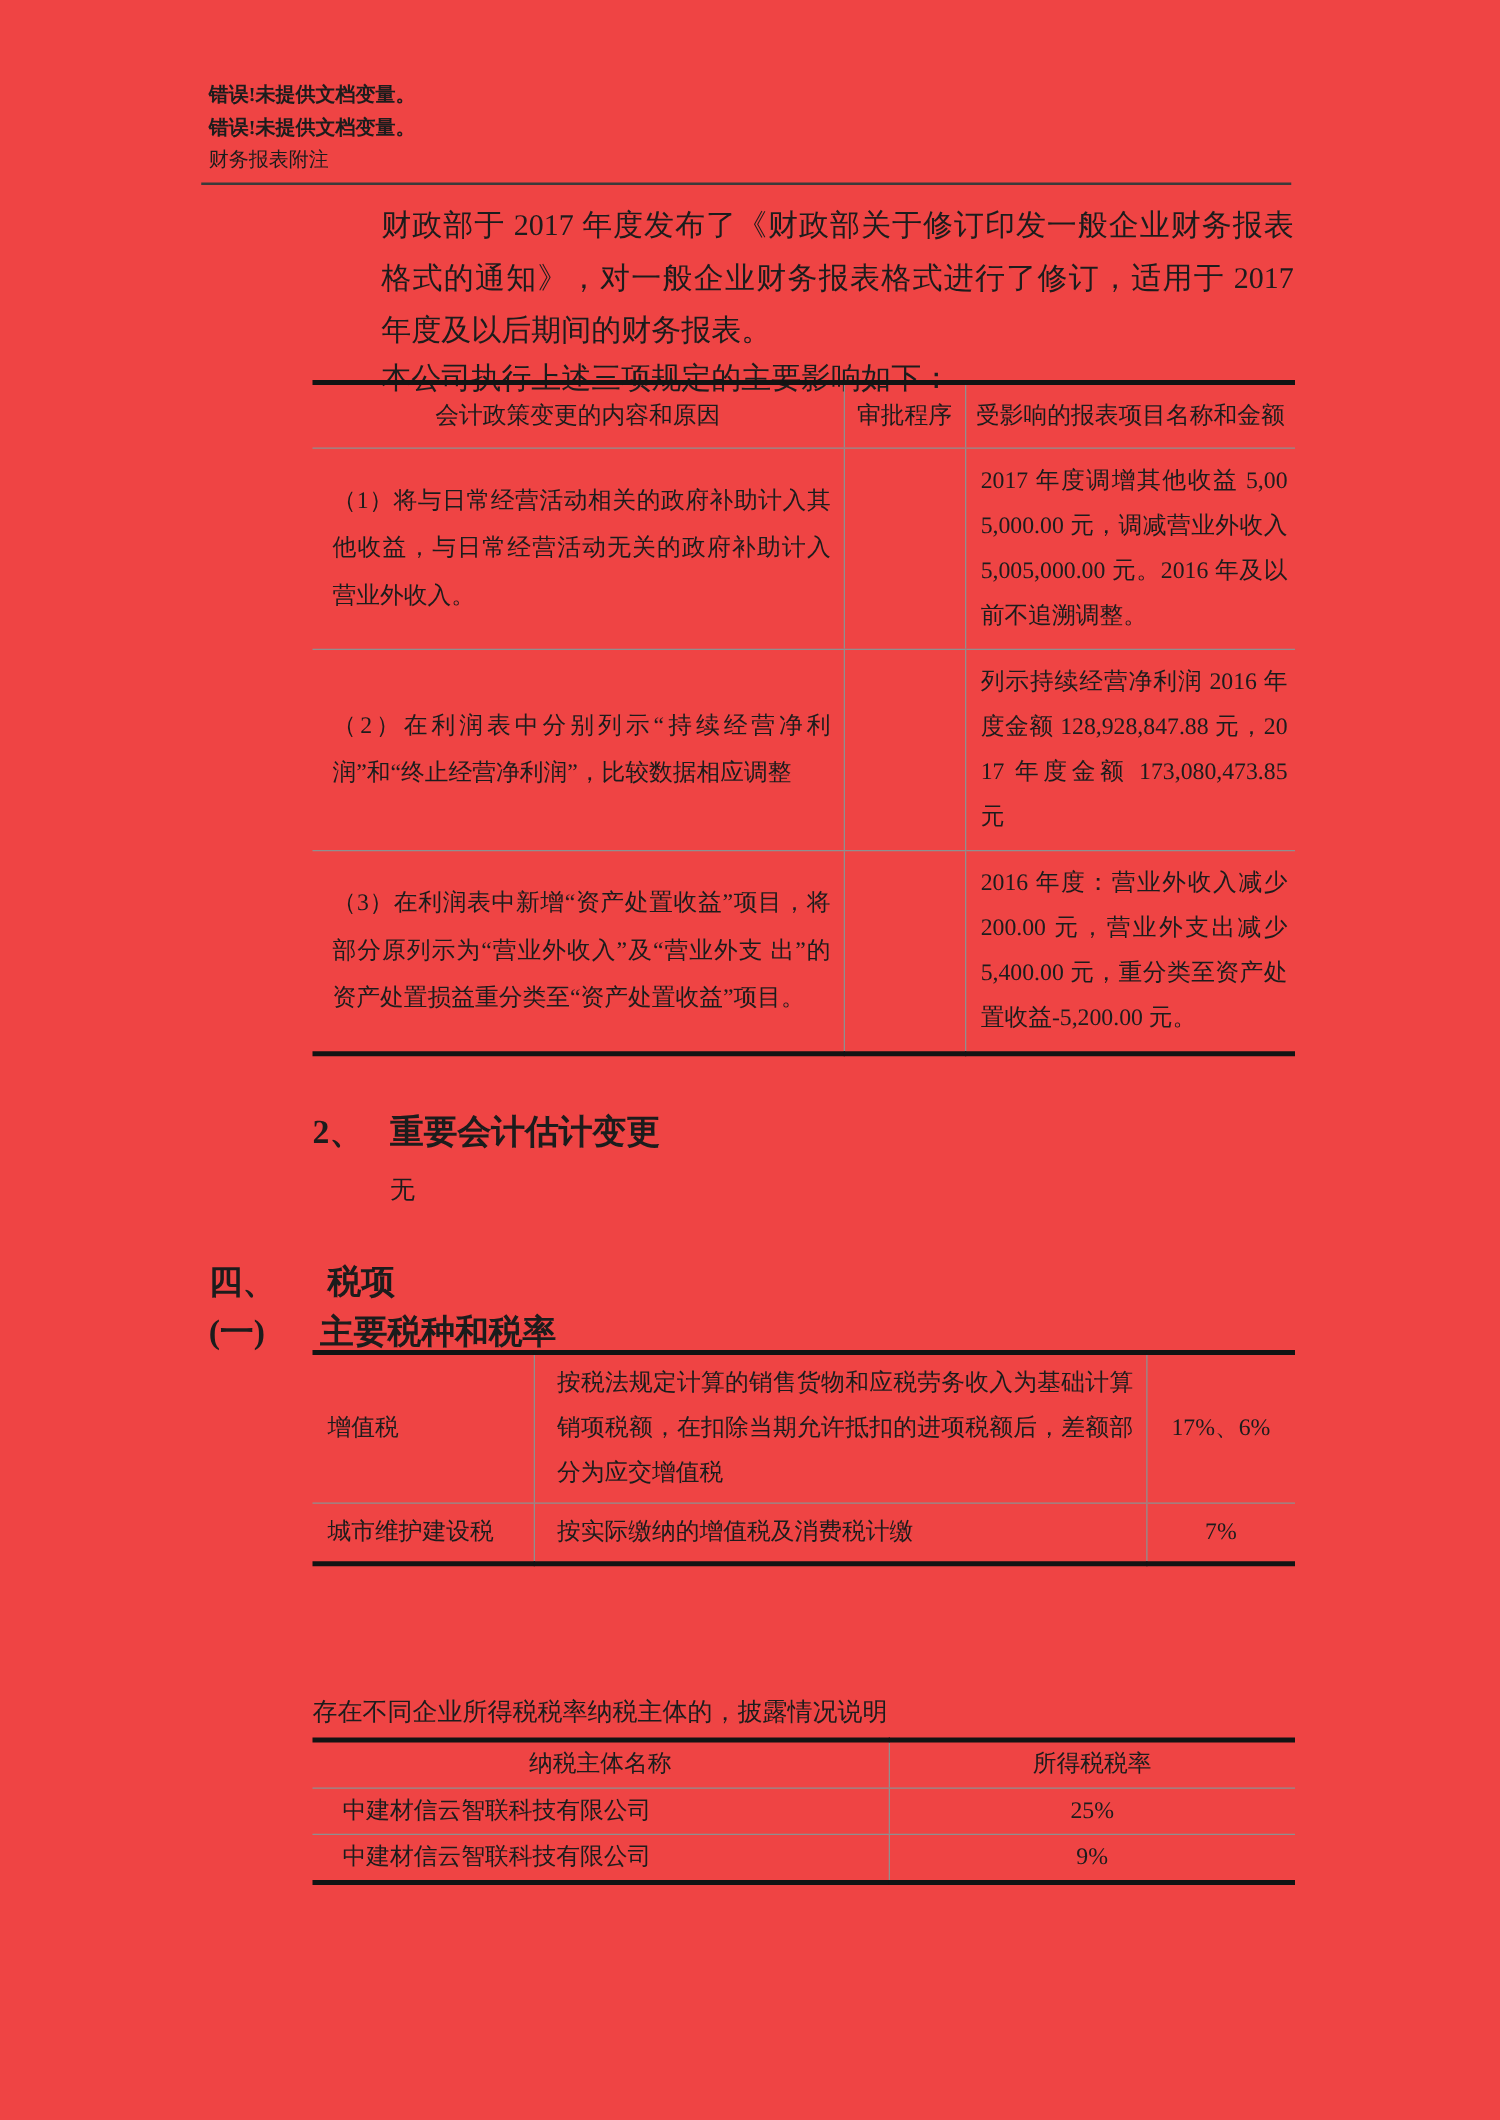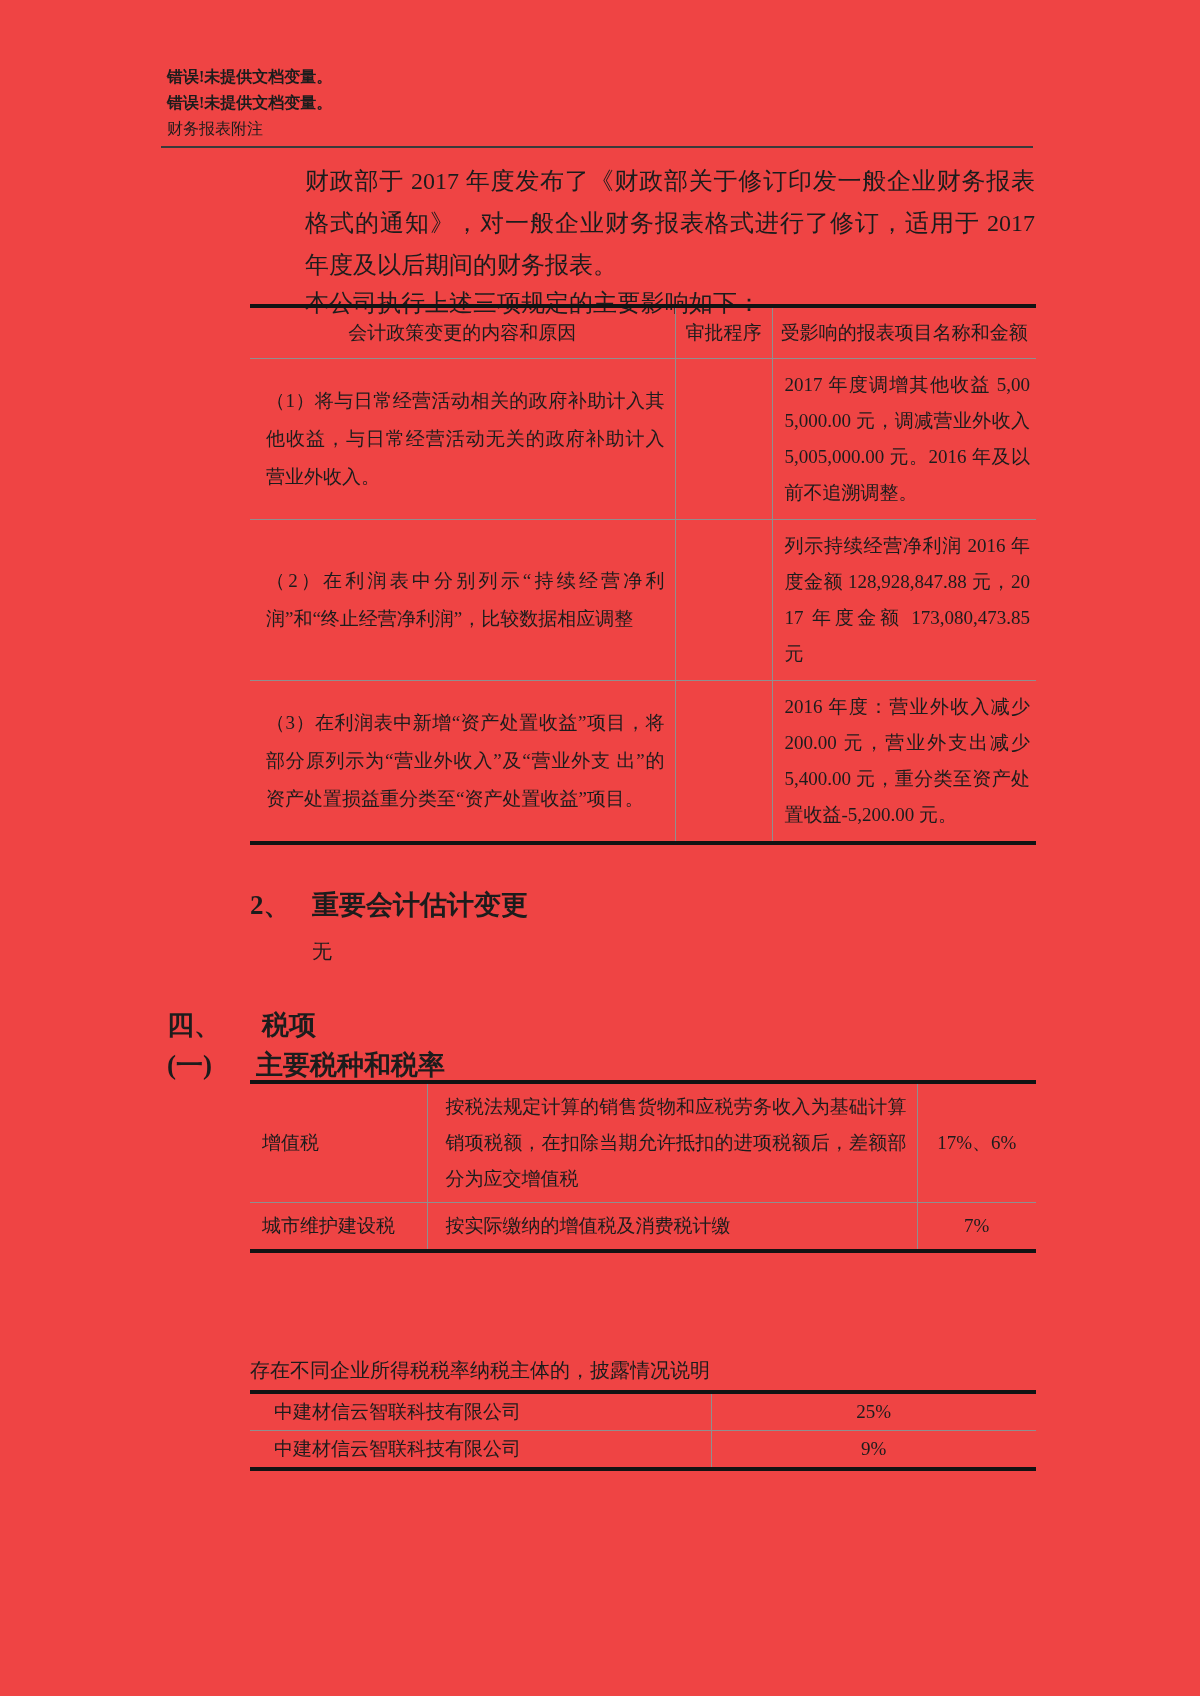--- a/index.html
+++ b/index.html
@@ -139,20 +139,24 @@
     </table>
 
   <div class="note">存在不同企业所得税税率纳税主体的，披露情况说明</div>
 
   <table class="table3">
     <colgroup>
         <col style="width:461px">
         <col style="width:325px">
       </colgroup>
     <tbody>
+        <tr>
+      <th class="thin-b">纳税主体名称</th>
+      <th class="thin-b vline-l">所得税税率</th>
+    </tr>
     <tr>
       <td class="c-entity thin-b">中建材信云智联科技有限公司</td>
       <td class="c-erate thin-b vline-l">25%</td>
     </tr>
     <tr>
       <td class="c-entity">中建材信云智联科技有限公司</td>
       <td class="c-erate vline-l">9%</td>
     </tr>
   </tbody>
     </table>

